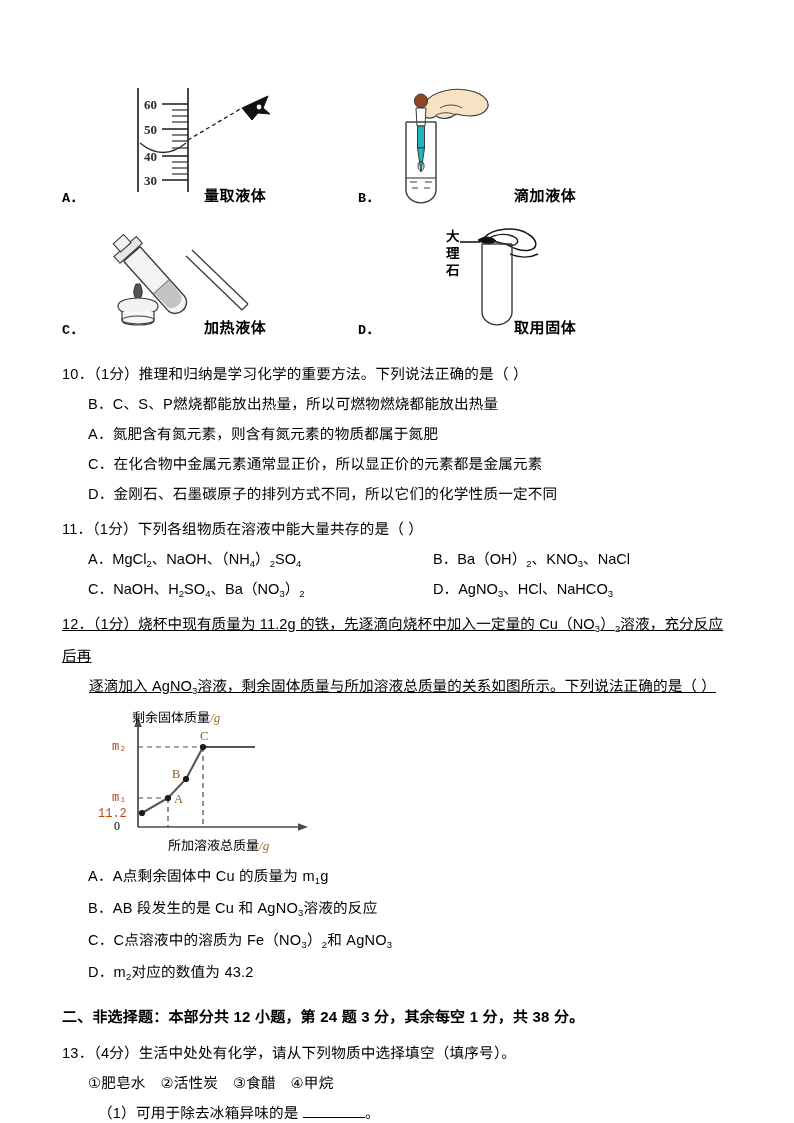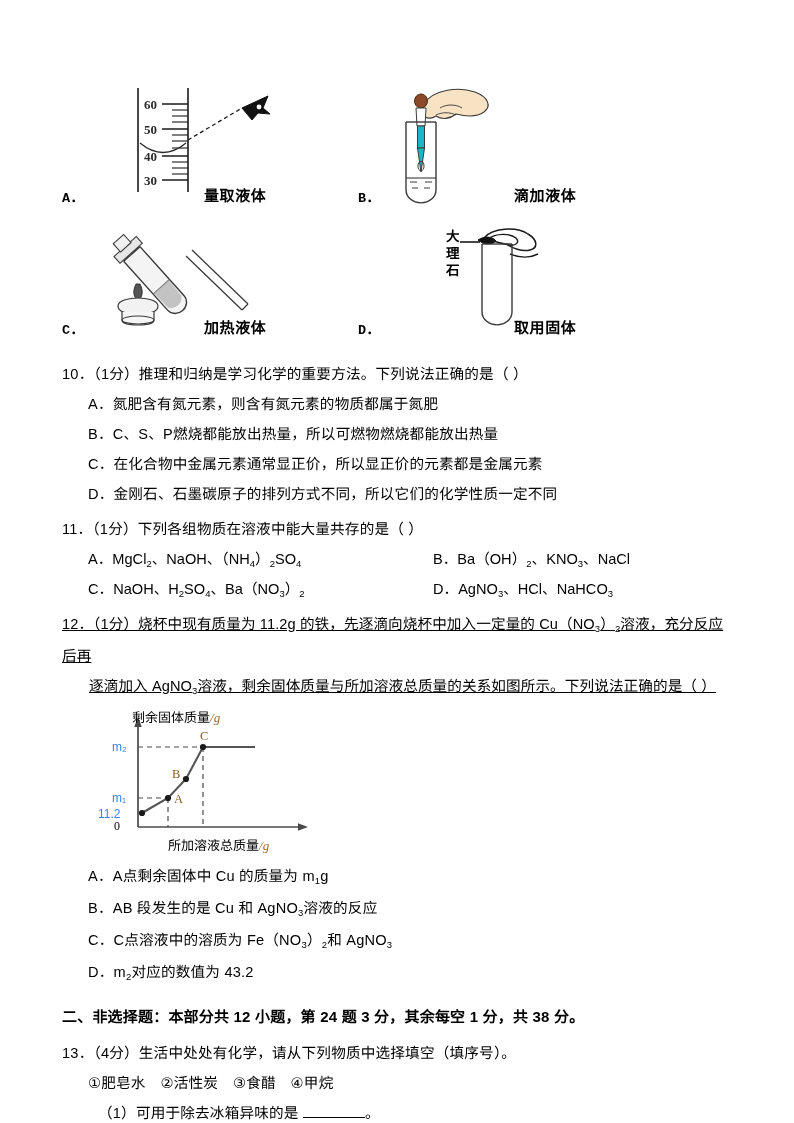--- a/index.html
+++ b/index.html
@@ -129,23 +129,23 @@
     font-size: 13px;
     white-space: nowrap;
   }
   .chart-xlabel .unit {
     font-family: "Liberation Serif", "DejaVu Serif", serif;
     color: #a06a28;
     font-style: italic;
   }
   .tick-label {
     position: absolute;
-    font-family: Liberation Sans, sans-serif;
+    font-family: Liberation Mono, monospace;
     font-size: 12px;
-    color: #3b82f6;
+    color: #c2410c;
     white-space: nowrap;
   }
   .pt-label {
     position: absolute;
     font-family: "Liberation Serif", "DejaVu Serif", serif;
     font-size: 12.5px;
     color: #8a5a20;
     white-space: nowrap;
   }
   .origin-label {
@@ -279,22 +279,22 @@
           <path d="M24,18 L24,86 A14,12 0 0 0 54,86 L54,18" fill="none" stroke="#3a3a3a" stroke-width="1.4"></path>
           <line x1="24" y1="18" x2="54" y2="18" stroke="#3a3a3a" stroke-width="1.4"></line>
         </svg>
         <span class="opt-letter" style="position:absolute; left:0px; top:92px;">D．</span>
         <span class="opt-caption" style="position:absolute; left:156px; top:90px;">取用固体</span>
       </div>
     </div>
 
     <div class="q-block">
       <div class="q-stem">10．（1分）推理和归纳是学习化学的重要方法。下列说法正确的是（      ）</div>
+      <div class="choice">B．C、S、P燃烧都能放出热量，所以可燃物燃烧都能放出热量</div>
       <div class="choice">A．氮肥含有氮元素，则含有氮元素的物质都属于氮肥</div>
-      <div class="choice">B．C、S、P燃烧都能放出热量，所以可燃物燃烧都能放出热量</div>
       <div class="choice">C．在化合物中金属元素通常显正价，所以显正价的元素都是金属元素</div>
       <div class="choice">D．金刚石、石墨碳原子的排列方式不同，所以它们的化学性质一定不同</div>
     </div>
 
     <div class="q-block">
       <div class="q-stem">11．（1分）下列各组物质在溶液中能大量共存的是（      ）</div>
       <div class="choice-2col">
         <span class="col-a mono">A．MgCl<sub>2</sub>、NaOH、（NH<sub>4</sub>）<sub>2</sub>SO<sub>4</sub></span>
         <span class="col-b mono">B．Ba（OH）<sub>2</sub>、KNO<sub>3</sub>、NaCl</span>
       </div>

